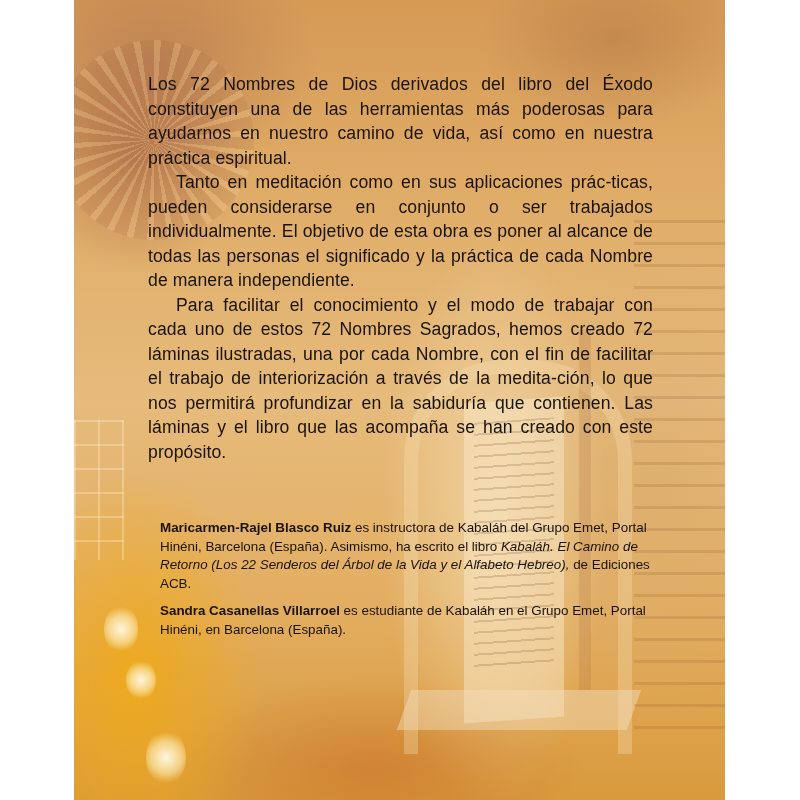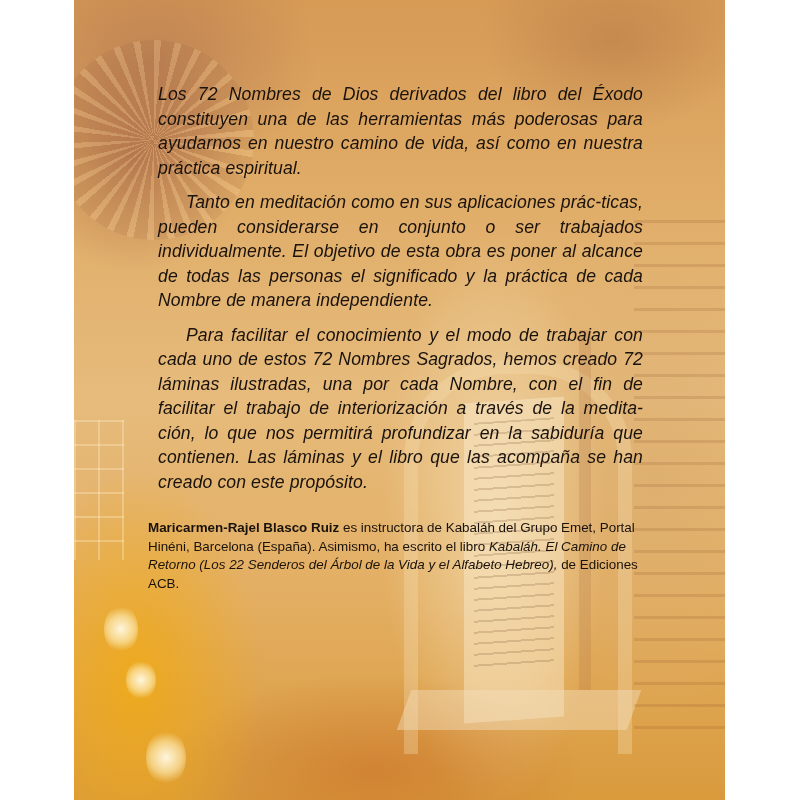--- a/index.html
+++ b/index.html
@@ -122,38 +122,37 @@
       top: 72px;
       width: 505px;
       font-family: "Liberation Sans", sans-serif;
       font-size: 17.6px;
       line-height: 24.5px;
       color: #1a120c;
       text-align: justify;
       letter-spacing: 0.1px;
     }
     .text-main p {
-      margin: 10px;
-      font-style: italic;
+      margin: 0;
     }
     .text-main p.indent {
       text-indent: 28px;
     }
     .text-bios {
       position: absolute;
       left: 74px;
       top: 519px;
       width: 508px;
       font-family: "Liberation Sans", sans-serif;
       font-size: 13.4px;
       line-height: 18.6px;
       color: #1a120c;
     }
     .text-bios p {
-      margin: 0 0 9px 0;
+      margin: 0 0 9px 12px;
     }
     .text-bios b { font-weight: bold; }
     .text-bios i { font-style: italic; }
   </style>
 </head>
 <body>
 
 <div class="page">
   <div class="cover">
     <div class="deco-sunburst"></div>
@@ -171,15 +170,18 @@
     <div class="text-main">
       <p>Los 72 Nombres de Dios derivados del libro del Éxodo constituyen una de las herramientas más poderosas para ayudarnos en nuestro camino de vida, así como en nuestra práctica espiritual.</p>
       <p class="indent">Tanto en meditación como en sus aplicaciones prác-ticas, pueden considerarse en conjunto o ser trabajados individualmente. El objetivo de esta obra es poner al alcance de todas las personas el significado y la práctica de cada Nombre de manera independiente.</p>
       <p class="indent">Para facilitar el conocimiento y el modo de trabajar con cada uno de estos 72 Nombres Sagrados, hemos creado 72 láminas ilustradas, una por cada Nombre, con el fin de facilitar el trabajo de interiorización a través de la medita-ción, lo que nos permitirá profundizar en la sabiduría que contienen. Las láminas y el libro que las acompaña se han creado con este propósito.</p>
     </div>
 
     <div class="text-bios">
       <p>
         <b>Maricarmen-Rajel Blasco Ruiz</b><span> es instructora de Kabaláh del Grupo Emet, Portal Hinéni, Barcelona (España). Asimismo, ha escrito el libro </span><i>Kabaláh. El Camino de Retorno (Los 22 Senderos del Árbol de la Vida y el Alfabeto Hebreo),</i><span> de Ediciones ACB.</span>
       </p>
+      <p>
+        <b>Sandra Casanellas Villarroel</b><span> es estudiante de Kabaláh en el Grupo Emet, Portal Hinéni, en Barcelona (España).</span>
+      </p>
     </div>
   </div>
 </div>
 
 </body></html>

